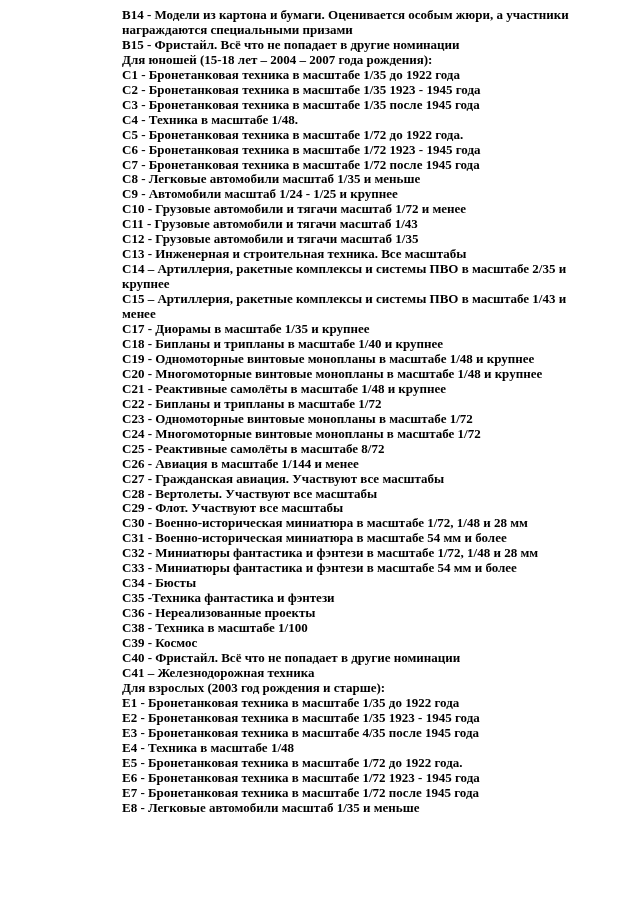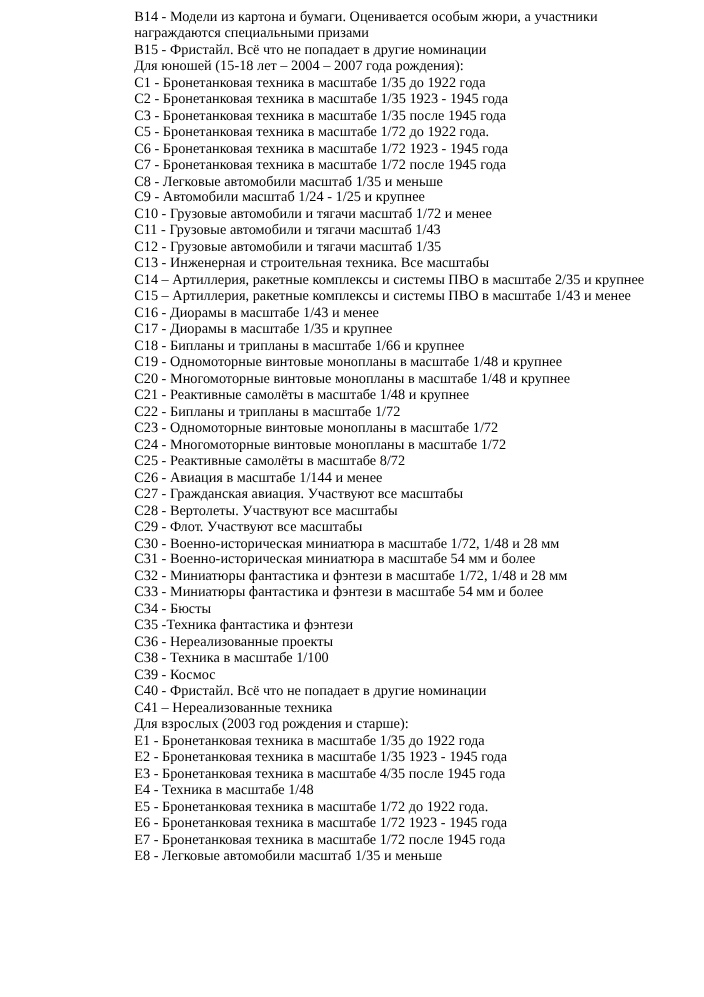--- a/index.html
+++ b/index.html
@@ -8,20 +8,21 @@
     background: #ffffff;
   }
   .page {
     position: relative;
     width: 640px;
     height: 906px;
     background: #ffffff;
     overflow: hidden;
     font-family: "Liberation Serif", "DejaVu Serif", serif;
     color: #000000;
+    font-weight: bold;
   }
   .textblock {
     position: absolute;
     left: 122px;
     top: 8px;
     width: 477px;
   }
   .textblock p {
     margin: 0;
     padding: 0;
@@ -35,34 +36,34 @@
 <body>
 
 <div class="page">
   <div class="textblock">
       <p>В14 - Модели из картона и бумаги. Оценивается особым жюри, а участники награждаются специальными призами</p>
       <p>В15 - Фристайл. Всё что не попадает в другие номинации</p>
       <p>Для юношей (15-18 лет – 2004 – 2007 года рождения):</p>
       <p>С1 - Бронетанковая техника в масштабе 1/35 до 1922 года</p>
       <p>С2 - Бронетанковая техника в масштабе 1/35 1923 - 1945 года</p>
       <p>С3 - Бронетанковая техника в масштабе 1/35 после 1945 года</p>
+      <p>С4 - Техника в масштабе 1/48.</p>
       <p>С5 - Бронетанковая техника в масштабе 1/72 до 1922 года.</p>
       <p>С6 - Бронетанковая техника в масштабе 1/72 1923 - 1945 года</p>
       <p>С7 - Бронетанковая техника в масштабе 1/72 после 1945 года</p>
       <p>С8 - Легковые автомобили масштаб 1/35 и меньше</p>
       <p>С9 - Автомобили масштаб 1/24 - 1/25 и крупнее</p>
       <p>С10 - Грузовые автомобили и тягачи масштаб 1/72 и менее</p>
       <p>С11 - Грузовые автомобили и тягачи масштаб 1/43</p>
       <p>С12 - Грузовые автомобили и тягачи масштаб 1/35</p>
       <p>С13 - Инженерная и строительная техника. Все масштабы</p>
       <p>С14 – Артиллерия, ракетные комплексы и системы ПВО в масштабе 2/35 и крупнее</p>
       <p>С15 – Артиллерия, ракетные комплексы и системы ПВО в масштабе 1/43 и менее</p>
-      <p>С16 - Диорамы в масштабе 1/43 и менее</p>
       <p>С17 - Диорамы в масштабе 1/35 и крупнее</p>
-      <p>С18 - Бипланы и трипланы в масштабе 1/66 и крупнее</p>
+      <p>С18 - Бипланы и трипланы в масштабе 1/40 и крупнее</p>
       <p>С19 - Одномоторные винтовые монопланы в масштабе 1/48 и крупнее</p>
       <p>С20 - Многомоторные винтовые монопланы в масштабе 1/48 и крупнее</p>
       <p>С21 - Реактивные самолёты в масштабе 1/48 и крупнее</p>
       <p>С22 - Бипланы и трипланы в масштабе 1/72</p>
       <p>С23 - Одномоторные винтовые монопланы в масштабе 1/72</p>
       <p>С24 - Многомоторные винтовые монопланы в масштабе 1/72</p>
       <p>С25 - Реактивные самолёты в масштабе 8/72</p>
       <p>С26 - Авиация в масштабе 1/144 и менее</p>
       <p>С27 - Гражданская авиация. Участвуют все масштабы</p>
       <p>С28 - Вертолеты. Участвуют все масштабы</p>
@@ -70,21 +71,21 @@
       <p>С30 - Военно-историческая миниатюра в масштабе 1/72, 1/48 и 28 мм</p>
       <p>С31 - Военно-историческая миниатюра в масштабе 54 мм и более</p>
       <p>С32 - Миниатюры фантастика и фэнтези в масштабе 1/72, 1/48 и 28 мм</p>
       <p>С33 - Миниатюры фантастика и фэнтези в масштабе 54 мм и более</p>
       <p>С34 - Бюсты</p>
       <p>С35 -Техника фантастика и фэнтези</p>
       <p>С36 - Нереализованные проекты</p>
       <p>С38 - Техника в масштабе 1/100</p>
       <p>С39 - Космос</p>
       <p>С40 - Фристайл. Всё что не попадает в другие номинации</p>
-      <p>С41 – Нереализованные техника</p>
+      <p>С41 – Железнодорожная техника</p>
       <p>Для взрослых (2003 год рождения и старше):</p>
       <p>Е1 - Бронетанковая техника в масштабе 1/35 до 1922 года</p>
       <p>Е2 - Бронетанковая техника в масштабе 1/35 1923 - 1945 года</p>
       <p>Е3 - Бронетанковая техника в масштабе 4/35 после 1945 года</p>
       <p>Е4 - Техника в масштабе 1/48</p>
       <p>Е5 - Бронетанковая техника в масштабе 1/72 до 1922 года.</p>
       <p>Е6 - Бронетанковая техника в масштабе 1/72 1923 - 1945 года</p>
       <p>Е7 - Бронетанковая техника в масштабе 1/72 после 1945 года</p>
       <p>Е8 - Легковые автомобили масштаб 1/35 и меньше</p>
     </div>

